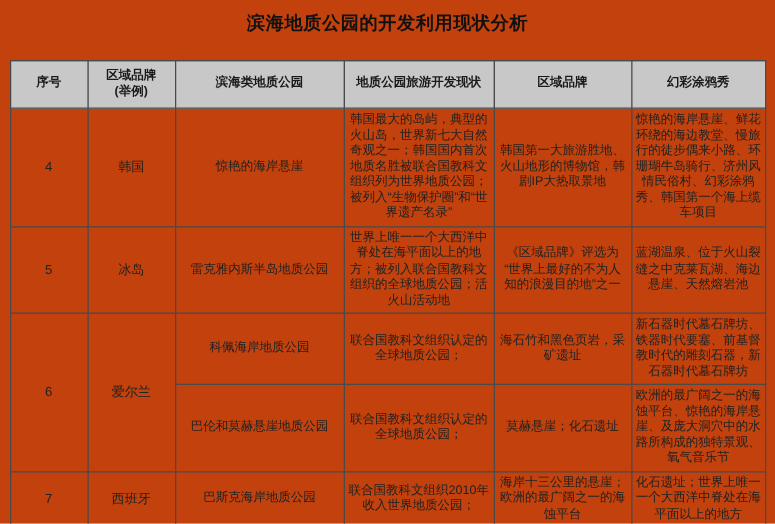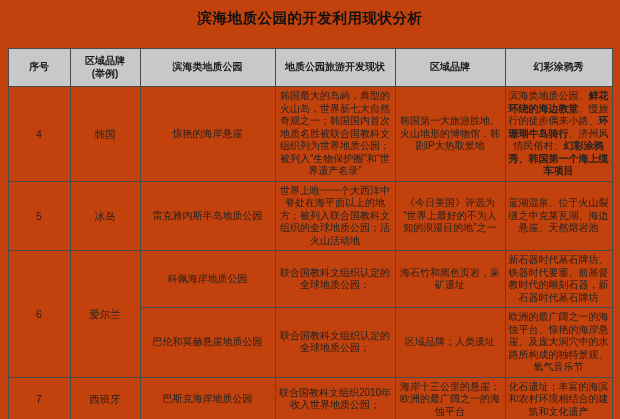--- a/index.html
+++ b/index.html
@@ -39,21 +39,21 @@
     box-sizing:border-box;
   }
   table.geo-table th{
     background:#c8c8c8;
     font-weight:bold;
     height:38px;
     white-space:pre-line;
     color:#1a1a1a;
     font-size:10px;
   }
-  td .seg-b{font-weight:bold;}
+  td .seg-b{font-weight:normal;}
   td.cell-seq,td.cell-region{font-size:10.5px;}
 </style>
 </head>
 <body>
 
 <div class="page">
   <h1 class="page-title">滨海地质公园的开发利用现状分析</h1>
   <table class="geo-table">
     <colgroup id="colgroup">
         <col style="width: 62px;">
@@ -74,47 +74,47 @@
           <th>幻彩涂鸦秀</th>
         </tr>
     </thead>
     <tbody id="table-body">
         <tr>
           <td class="cell-seq" rowspan="1">4</td>
           <td class="cell-region" rowspan="1">韩国</td>
           <td class="cell-park">惊艳的海岸悬崖</td>
           <td class="cell-status"><span class="seg">韩国最大的岛屿，典型的火山岛，世界新七大自然奇观之一；韩国国内首次地质名胜被联合国教科文组织列为世界地质公园；被列入“生物保护圈”和“世界遗产名录”</span></td>
           <td class="cell-brand"><span class="seg">韩国第一大旅游胜地、火山地形的博物馆，韩剧IP大热取景地</span></td>
-          <td class="cell-features"><span class="seg">滨海类地质公园、</span><span class="seg-b">鲜花环绕的海边教堂</span><span class="seg">、慢旅行的徒步偶来小路、</span><span class="seg-b">环珊瑚牛岛骑行</span><span class="seg">、济州风情民俗村、</span><span class="seg-b">幻彩涂鸦秀、韩国第一个海上缆车项目</span></td>
+          <td class="cell-features"><span class="seg">惊艳的海岸悬崖、</span><span class="seg-b">鲜花环绕的海边教堂</span><span class="seg">、慢旅行的徒步偶来小路、</span><span class="seg-b">环珊瑚牛岛骑行</span><span class="seg">、济州风情民俗村、</span><span class="seg-b">幻彩涂鸦秀、韩国第一个海上缆车项目</span></td>
         </tr>
         <tr>
           <td class="cell-seq" rowspan="1">5</td>
           <td class="cell-region" rowspan="1">冰岛</td>
           <td class="cell-park">雷克雅内斯半岛地质公园</td>
           <td class="cell-status"><span class="seg">世界上唯一一个大西洋中脊处在海平面以上的地方；被列入联合国教科文组织的全球地质公园；活火山活动地</span></td>
-          <td class="cell-brand"><span class="seg">《今日美国》评选为“世界上最好的不为人知的浪漫目的地”之一</span></td>
+          <td class="cell-brand"><span class="seg">《区域品牌》评选为“世界上最好的不为人知的浪漫目的地”之一</span></td>
           <td class="cell-features"><span class="seg">蓝湖温泉、位于火山裂缝之中克莱瓦湖、海边悬崖、天然熔岩池</span></td>
         </tr>
         <tr>
           <td class="cell-seq" rowspan="2">6</td>
           <td class="cell-region" rowspan="2">爱尔兰</td>
           <td class="cell-park">科佩海岸地质公园</td>
           <td class="cell-status"><span class="seg">联合国教科文组织认定的全球地质公园；</span></td>
           <td class="cell-brand"><span class="seg">海石竹和黑色页岩，采矿遗址</span></td>
           <td class="cell-features"><span class="seg">新石器时代墓石牌坊、铁器时代要塞、前基督教时代的雕刻石器，新石器时代墓石牌坊</span></td>
         </tr>
         <tr>
           <td class="cell-park">巴伦和莫赫悬崖地质公园</td>
           <td class="cell-status"><span class="seg">联合国教科文组织认定的全球地质公园；</span></td>
-          <td class="cell-brand"><span class="seg">区域品牌；人类遗址</span></td>
+          <td class="cell-brand"><span class="seg">莫赫悬崖；化石遗址</span></td>
           <td class="cell-features"><span class="seg">欧洲的最广阔之一的海蚀平台、惊艳的海岸悬崖、及庞大洞穴中的水路所构成的独特景观、氧气音乐节</span></td>
         </tr>
         <tr>
           <td class="cell-seq" rowspan="1">7</td>
           <td class="cell-region" rowspan="1">西班牙</td>
           <td class="cell-park">巴斯克海岸地质公园</td>
           <td class="cell-status"><span class="seg">联合国教科文组织2010年收入世界地质公园；</span></td>
           <td class="cell-brand"><span class="seg">海岸十三公里的悬崖；欧洲的最广阔之一的海蚀平台</span></td>
-          <td class="cell-features"><span class="seg">化石遗址；丰富的海滨和农村环境相结合的建筑和文化遗产</span></td>
+          <td class="cell-features"><span class="seg">化石遗址；世界上唯一一个大西洋中脊处在海平面以上的地方</span></td>
         </tr>
       </tbody>
   </table>
 </div>
 
 </body></html>

